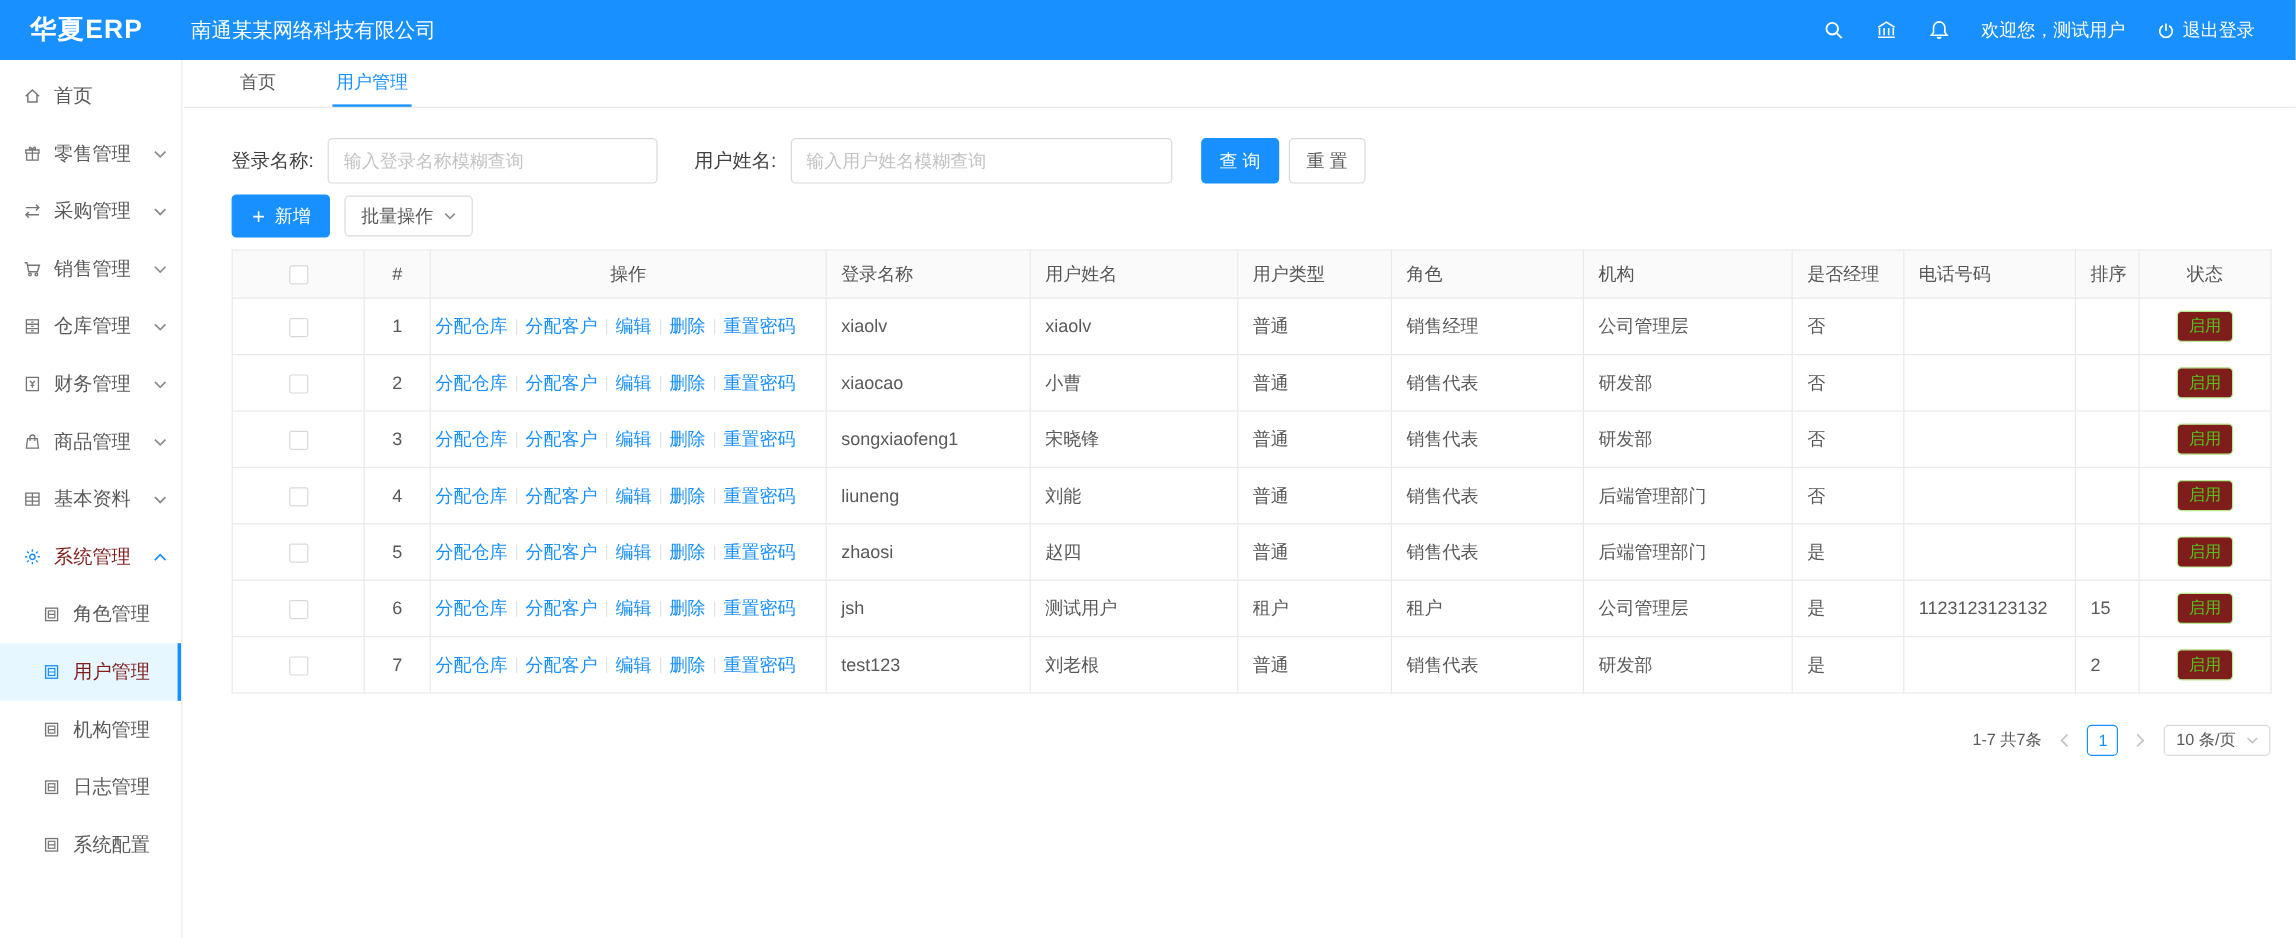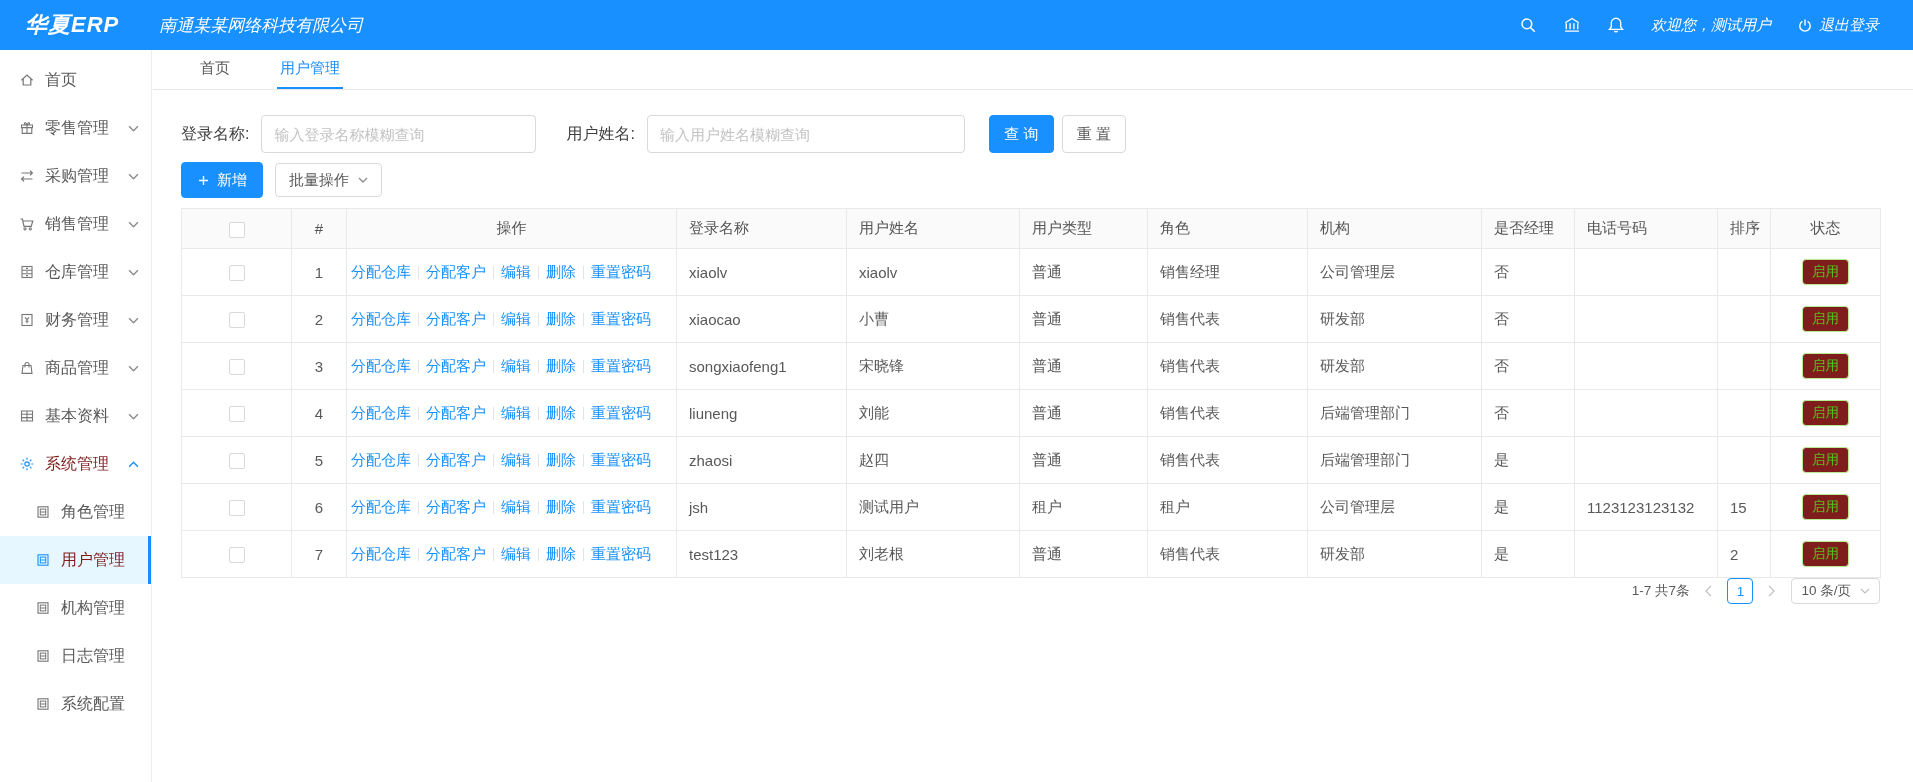--- a/index.html
+++ b/index.html
@@ -1,21 +1,21 @@
 <!DOCTYPE html>
 <html><head>
 <meta charset="utf-8">
 <style>
   * { box-sizing: border-box; margin: 0; padding: 0; }
   html,body { width:1913px; height:782px; overflow:hidden; background:#fff;
     font-family:"Liberation Sans","DejaVu Sans",sans-serif; }
 
   
   .topbar { position:absolute; left:0; top:0; width:1913px; height:50px;
-    background:#1890ff; display:flex; align-items:center; color:#fff; z-index:5;font-style:italic; }
+    background:#1890ff; display:flex; align-items:center; color:#fff; z-index:5; }
   .logo { margin-left:25px; font-size:22px; font-weight:bold; letter-spacing:1px; }
   .company { margin-left:40px; font-size:17px; }
   .topbar-right { margin-left:auto; margin-right:34px; display:flex; align-items:center; gap:26px; }
   .tb-icon { width:18px; height:18px; display:inline-flex; cursor:pointer; }
   .tb-icon svg { width:18px; height:18px; }
   .welcome { font-size:15px; }
   .logout { display:flex; align-items:center; gap:6px; font-size:15px; cursor:pointer; }
   .logout .tb-icon { width:16px; height:16px; }
 
   
@@ -37,21 +37,21 @@
     width:3px; background:#1890ff; }
 
   
   .main { position:absolute; left:153px; top:50px; width:1760px; height:732px; background:#fff; }
   .tabbar { height:40px; border-bottom:1px solid #e8e8e8; display:flex;
     align-items:stretch; padding-left:44px; }
   .tab { font-size:15px; color:#595959; display:flex; align-items:center;
     padding:0 3px; margin-right:44px; cursor:pointer; border-bottom:2px solid transparent; }
   .tab.active { color:#1890ff; border-bottom-color:#1890ff; }
 
-  .content { padding:0 0 0 28px; }
+  .content { padding:0 0 0 40px; }
 
   .filter-row { margin-top:25px; display:flex; align-items:center; }
   .f-label { font-size:16px; color:#404040; }
   .f-input { margin-left:12px; height:38px; border:1px solid #d9d9d9; border-radius:4px;
     padding:0 12px; font-size:15px; color:#595959; outline:none; width:275px;
     font-family:inherit; }
   .f-input.w2 { width:318px; }
   .f-input::placeholder { color:#c3c3c3; }
   .gap30 { margin-left:30px; }
   .btn { height:38px; border-radius:4px; font-size:15px; cursor:pointer;
@@ -81,21 +81,21 @@
   .chk { display:inline-block; width:16px; height:16px; border:1px solid #d9d9d9;
     border-radius:2px; background:#fff; vertical-align:middle; cursor:pointer; }
   td.ops { text-align:left; padding:0 4px; }
   .op-link { color:#1890ff; cursor:pointer; }
   .op-sep { display:inline-block; width:1px; height:13px; background:#e3e3e3;
     margin:0 7px; vertical-align:-2px; }
   .badge { display:inline-block; padding:3px 9px; font-size:13.5px; color:#52c41a;
     background:#7f1d1d; border:1px solid #b7eb8f; border-radius:4px; cursor:pointer; }
 
   
-  .pager { width:1699px; display:flex; justify-content:flex-end;
+  .pager { width:1699px; margin-top:26px; display:flex; justify-content:flex-end;
     align-items:center; gap:10px; font-size:13.5px; color:#595959; }
   .pg-ctl { width:18px; height:18px; display:inline-flex; align-items:center;
     justify-content:center; color:#c5c5c5; cursor:pointer; }
   .pg-ctl svg { width:8px; height:12px; }
   .pg-num { width:26px; height:26px; border:1px solid #1890ff; border-radius:4px;
     color:#1890ff; display:inline-flex; align-items:center; justify-content:center;
     background:#fff; cursor:pointer; }
   .pg-size { height:26px; border:1px solid #d9d9d9; border-radius:4px; background:#fff;
     display:inline-flex; align-items:center; gap:9px; padding:0 9px; color:#595959;
     cursor:pointer; }

